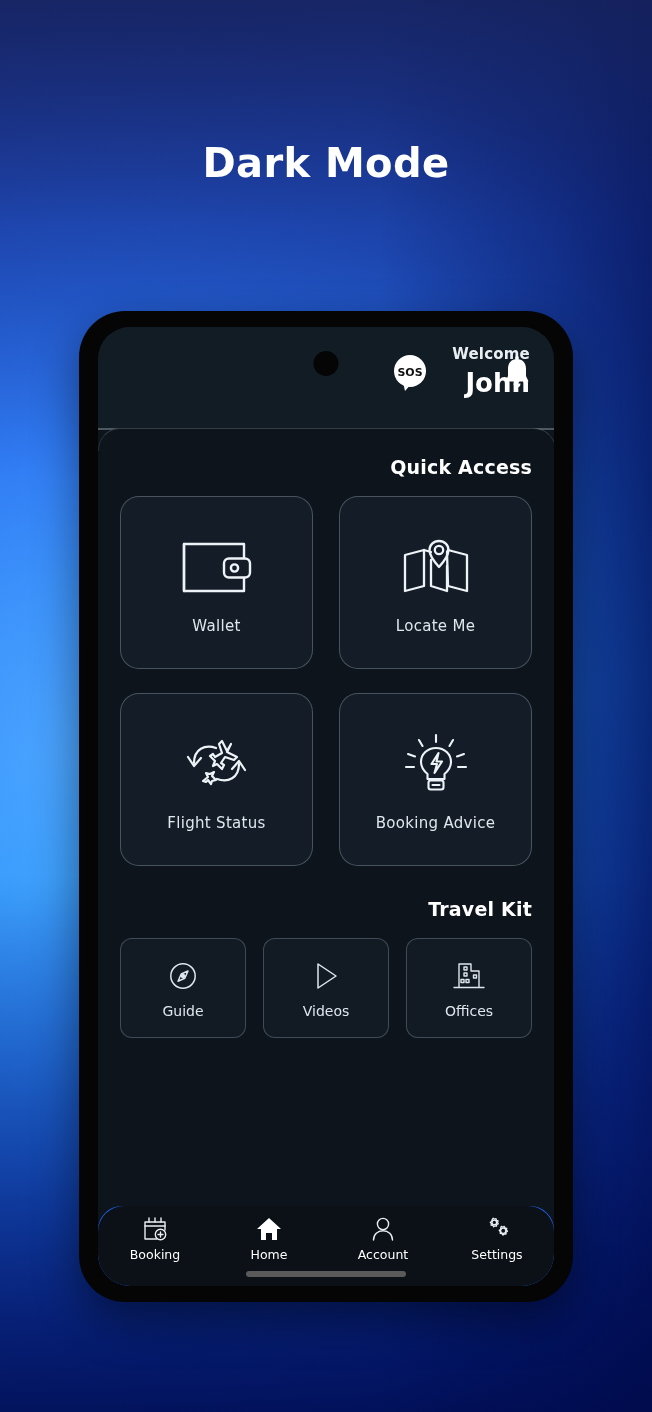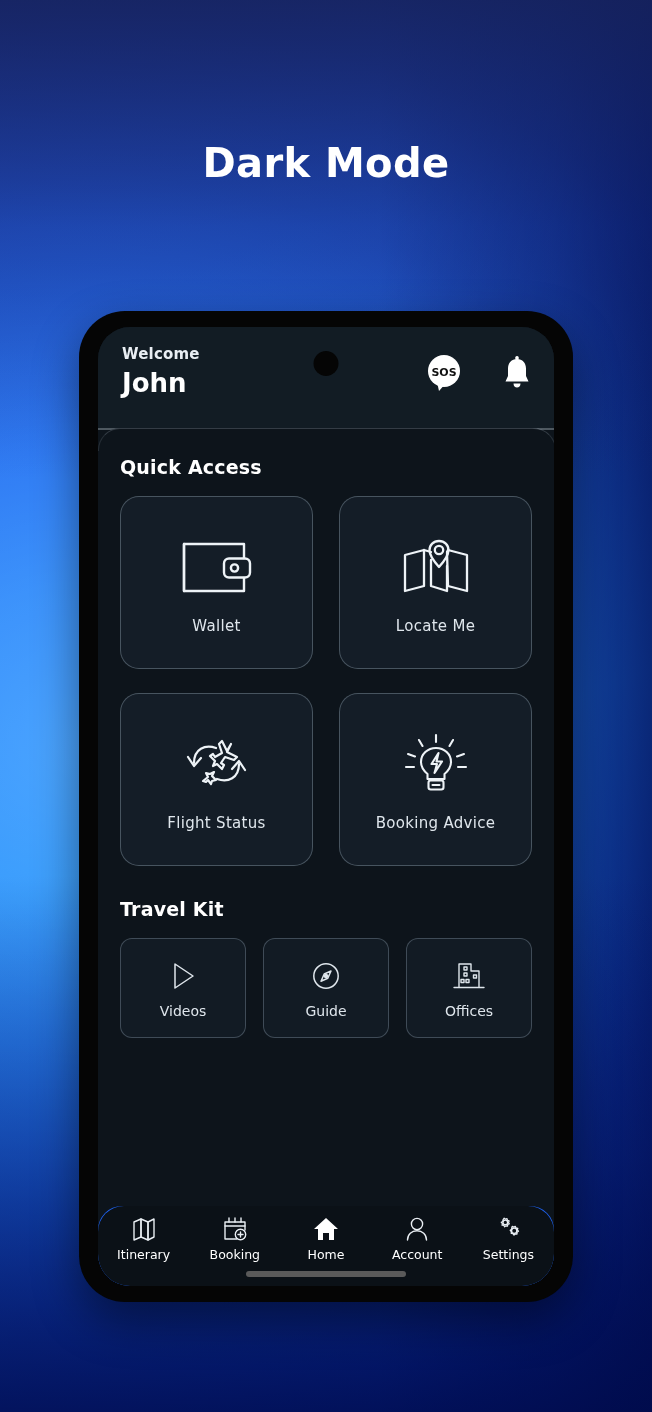--- a/index.html
+++ b/index.html
@@ -39,20 +39,21 @@
   }
 
   
   #phone{
     position:absolute;
     left:79px; top:311px;
     width:494px; height:991px;
     background:#050505;
     border-radius:46px;
     box-shadow:0 18px 46px rgba(0,0,0,0.45);
+    text-align:right;
   }
   #screen{
     position:absolute;
     left:19px; top:16px;
     width:456px; height:959px;
     background:#0d141b;
     border-radius:32px;
     overflow:hidden;
   }
 
@@ -83,21 +84,21 @@
     font-size:15px; color:#e9eef3; font-weight:600;
     font-family:"DejaVu Sans", sans-serif;
     letter-spacing:.2px;
   }
   #username{
     font-size:26px; color:#ffffff; font-weight:700; margin-top:5px;
     font-family:"DejaVu Sans", sans-serif;
   }
   #hdr-actions{
     position:absolute; right:22px; top:26px;
-    display:flex; align-items:center; gap:38px;
+    display:flex; align-items:center; gap:72px;
   }
   .sos-btn{ width:40px; height:40px; position:relative; cursor:pointer; }
   .bell-btn{ width:30px; height:36px; cursor:pointer; }
 
   #hdr-divider{
     position:absolute; left:0; top:101px; width:100%;
     height:1.5px; background:rgba(200,214,226,0.35);
   }
 
   
@@ -318,36 +319,36 @@
         </div>
 
       </div>
 
       <div id="travel-kit-section">
         <div class="section-title">Travel Kit</div>
         <div class="kit-row">
 
           <div class="kit-card">
             <div class="kit-icon">
-              <svg width="30" height="32" viewBox="0 0 30 32" fill="none" stroke="#dfe6ec" stroke-width="1.5" stroke-linejoin="round" stroke-linecap="round">
-                <path d="M7 4 L25 16 L7 28 Z"></path>
-              </svg>
-            </div>
-            <div class="kit-label">Videos</div>
-          </div>
-
-          <div class="kit-card">
-            <div class="kit-icon">
               <svg width="30" height="30" viewBox="0 0 30 30" fill="none" stroke="#dfe6ec" stroke-width="1.5" stroke-linejoin="round" stroke-linecap="round">
                 <circle cx="15" cy="15" r="12.2"></circle>
                 <path d="M20 10 L16.8 17.2 L10 20.2 L13.2 13 Z"></path>
                 <circle cx="15" cy="15" r="1.5" fill="#dfe6ec"></circle>
               </svg>
             </div>
             <div class="kit-label">Guide</div>
+          </div>
+
+          <div class="kit-card">
+            <div class="kit-icon">
+              <svg width="30" height="32" viewBox="0 0 30 32" fill="none" stroke="#dfe6ec" stroke-width="1.5" stroke-linejoin="round" stroke-linecap="round">
+                <path d="M7 4 L25 16 L7 28 Z"></path>
+              </svg>
+            </div>
+            <div class="kit-label">Videos</div>
           </div>
 
           <div class="kit-card">
             <div class="kit-icon">
               <svg width="36" height="32" viewBox="0 0 36 32" fill="none" stroke="#dfe6ec" stroke-width="1.4" stroke-linejoin="round" stroke-linecap="round">
                 <path d="M8 27 V4 H20 V11 H28 V27"></path>
                 <rect x="13" y="7" width="3" height="3"></rect>
                 <rect x="13" y="13" width="3" height="3"></rect>
                 <rect x="10" y="19.5" width="3" height="3"></rect>
                 <rect x="15" y="19.5" width="3" height="3"></rect>
@@ -360,30 +361,20 @@
 
         </div>
       </div>
 
       <div id="trip-banner">
         <span>No trips for the day</span>
       </div>
 
       <div id="bottom-nav">
 
-        <div class="nav-item">
-          <div class="nav-icon">
-            <svg width="26" height="26" viewBox="0 0 26 26" fill="none" stroke="#e9eef3" stroke-width="1.4" stroke-linejoin="round" stroke-linecap="round">
-              <path d="M3 6 L10 3 V21 L3 24 Z"></path>
-              <path d="M10 3 L17 6 V24 L10 21 Z"></path>
-              <path d="M17 6 L23 3 V21 L17 24 Z"></path>
-            </svg>
-          </div>
-          <div class="nav-label">Itinerary</div>
-        </div>
 
         <div class="nav-item">
           <div class="nav-icon">
             <svg width="26" height="26" viewBox="0 0 26 26" fill="none" stroke="#e9eef3" stroke-width="1.4" stroke-linejoin="round" stroke-linecap="round">
               <path d="M3 6 H23 V14 M3 6 V23 H15"></path>
               <path d="M3 10 H23"></path>
               <path d="M7 6 V2 M13 6 V2 M19 6 V2"></path>
               <circle cx="18.5" cy="18.5" r="5.2"></circle>
               <path d="M18.5 16 V21 M16 18.5 H21"></path>
             </svg>

